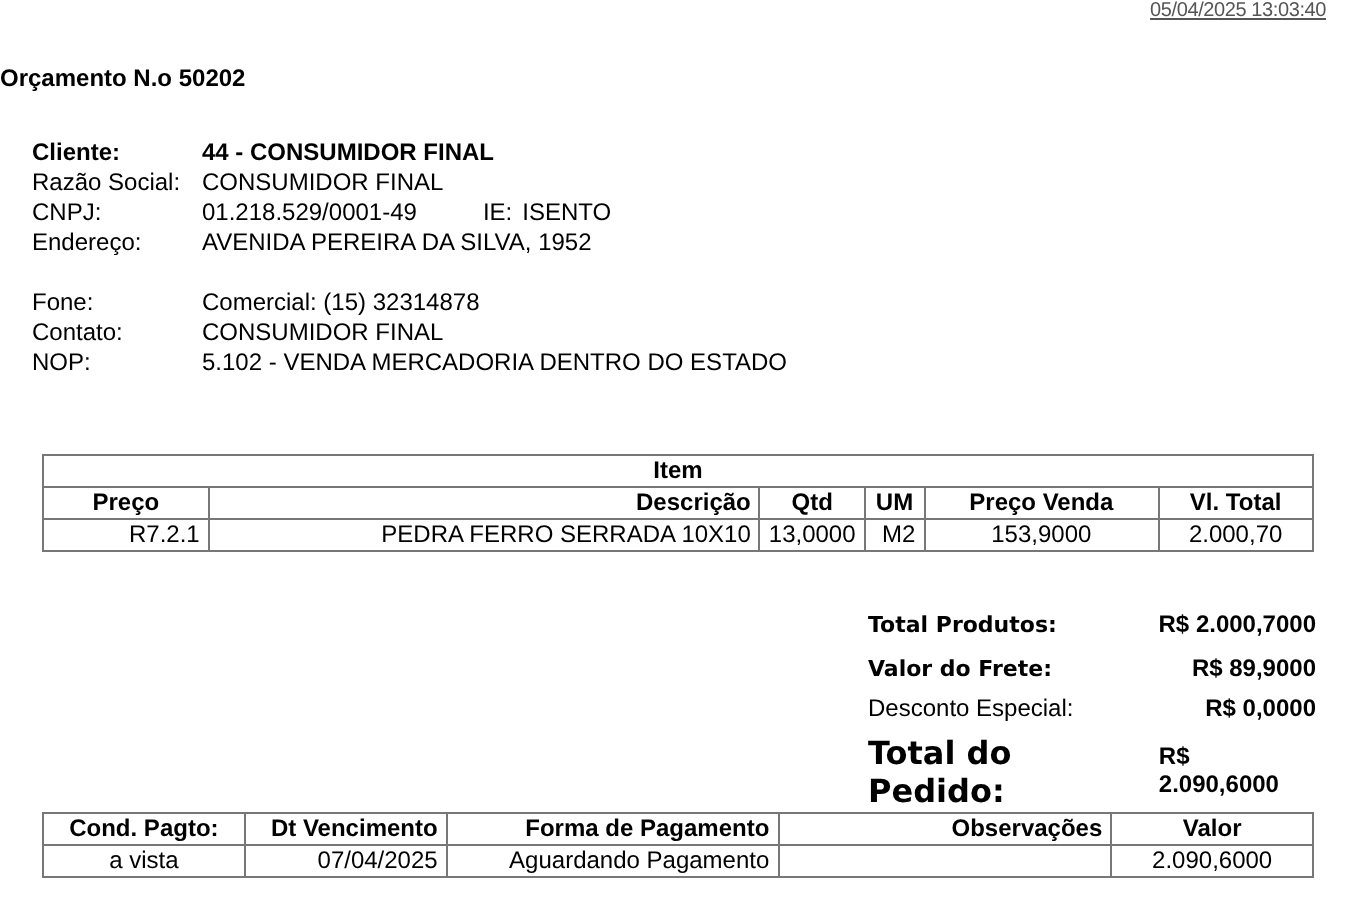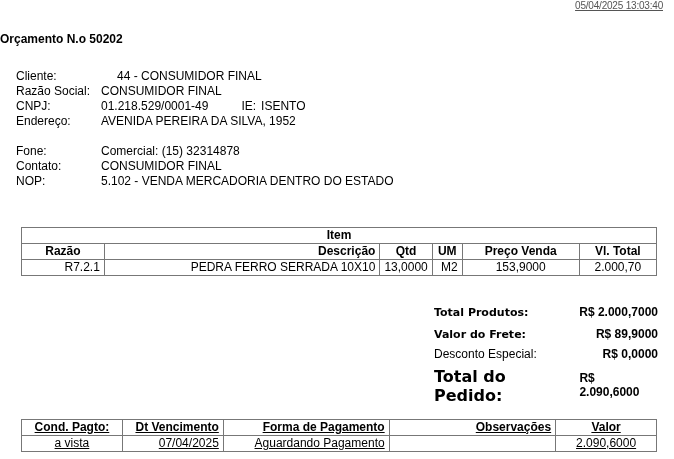--- a/index.html
+++ b/index.html
@@ -5,36 +5,36 @@
   html, body { margin:0; padding:0; background:#fff; }
   body { width:674px; height:459px; position:relative; overflow:hidden;
          font-family:"Liberation Sans", sans-serif; color:#000; font-size:12px; }
   .timestamp { position:absolute; right:11px; top:0; font-size:10px; color:#555;
                text-decoration:underline; letter-spacing:-0.2px; }
   .title { position:absolute; left:0; width:674px; top:32px; text-align:left;
            font-weight:bold; font-size:12px; }
   .info { position:absolute; left:16px; top:69px; }
   .info-row { height:15px; line-height:15px; display:flex; white-space:nowrap; }
   .info-label { width:85px; }
-  .info-row.bold { font-weight:normal;gap:16px; }
+  .info-row.bold { font-weight:bold; }
   .ie { margin-left:33px; }
   table { border-collapse:collapse; position:absolute; left:21px; width:636px;
           font-size:12px; }
   td, th { border:1px solid #777; padding:0 4px; height:15px; line-height:15px; white-space:nowrap; }
   th { font-weight:bold; }
   .items { top:227px; }
   .items th { font-family:"Liberation Sans Narrow","Liberation Sans", sans-serif; }
   .left { text-align:right; }
   .center { text-align:center; }
   .right { text-align:center; }
   .totals { position:absolute; left:434px; top:305px; width:224px; }
   .tot-row { display:flex; justify-content:space-between; align-items:baseline; }
   .tot-label-b { font-weight:bold; font-family:"DejaVu Sans", sans-serif; font-size:11px; }
   .tot-val { font-weight:bold; font-size:12px; }
-  .payments { top:419px;text-decoration:underline; }
+  .payments { top:406px; }
 </style>
 </head>
 <body>
 
 <div class="timestamp">05/04/2025 13:03:40</div>
 <div class="title">Orçamento N.o 50202</div>
 
 <div class="info">
   <div class="info-row bold">
     <span class="info-label">Cliente:</span>
@@ -78,21 +78,21 @@
       <col style="width:48px">
     <col style="width:30px">
       <col style="width:118px">
       <col style="width:78px">
   </colgroup>
   <tbody>
       <tr>
     <th colspan="6" class="center">Item</th>
   </tr>
   <tr>
-    <th class="center">Razão</th>
+    <th class="center">Preço</th>
     <th class="left">Descrição</th>
     <th class="center">Qtd</th>
     <th class="center">UM</th>
     <th class="center">Preço Venda</th>
     <th class="center">Vl. Total</th>
   </tr>
   <tr>
     <td class="left">R7.2.1</td>
     <td class="left">PEDRA FERRO SERRADA 10X10</td>
     <td class="right">13,0000</td>

